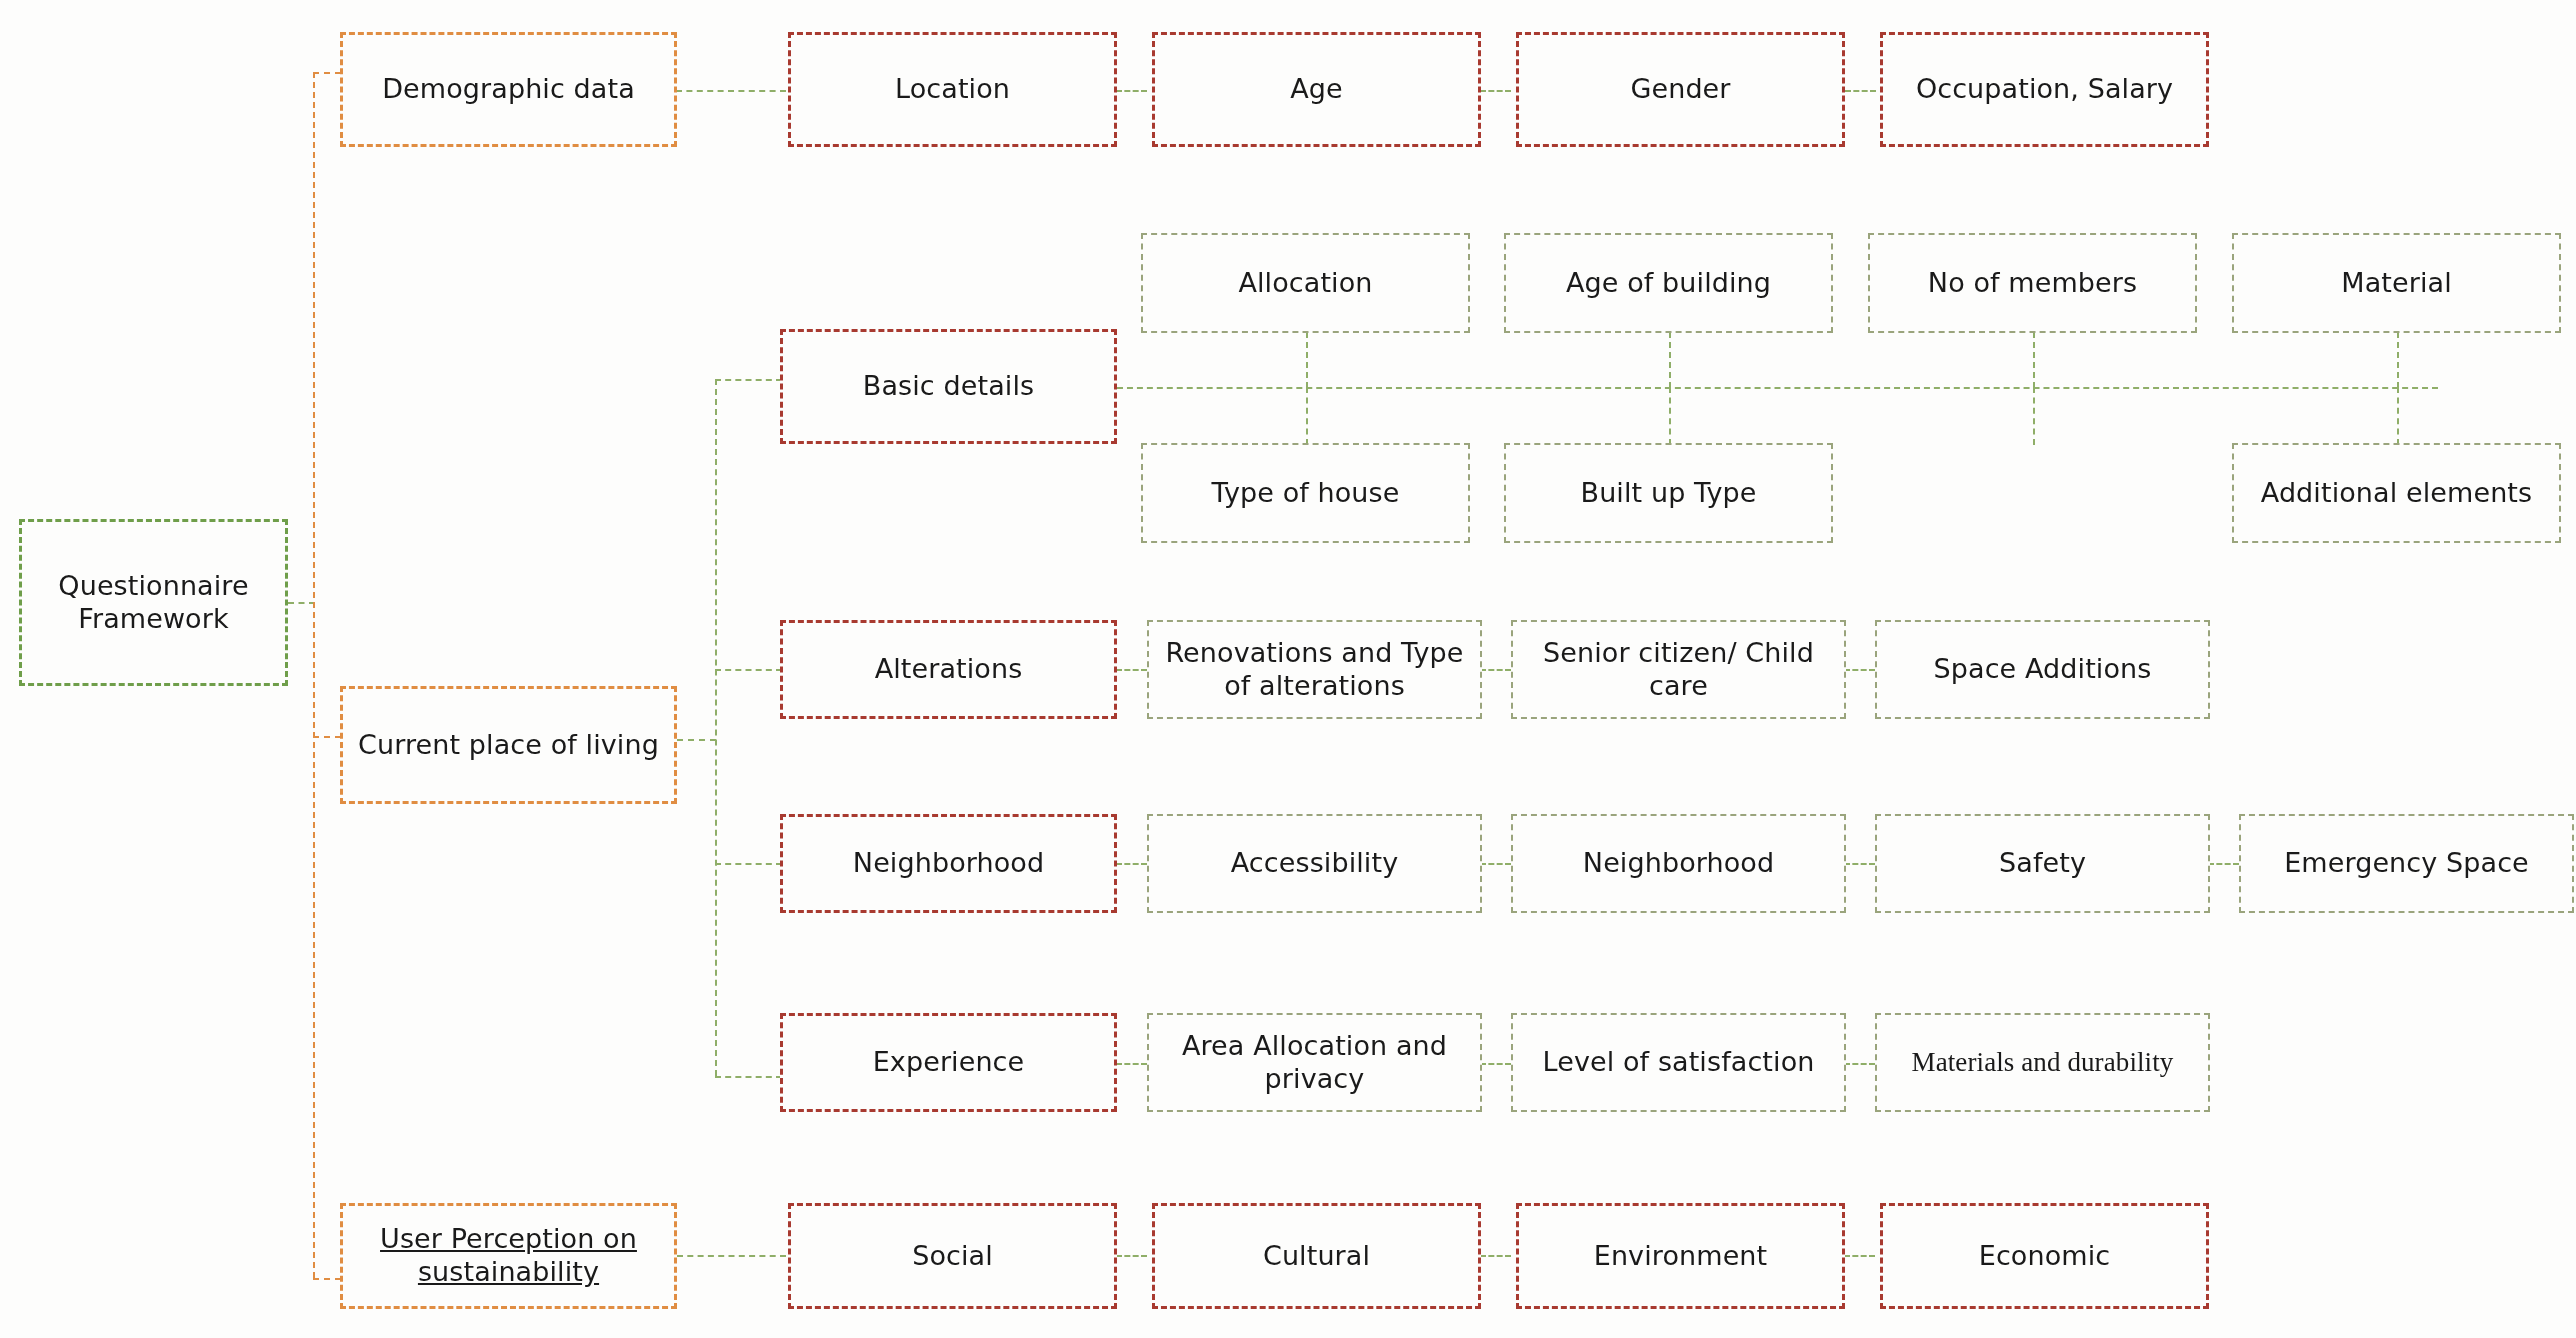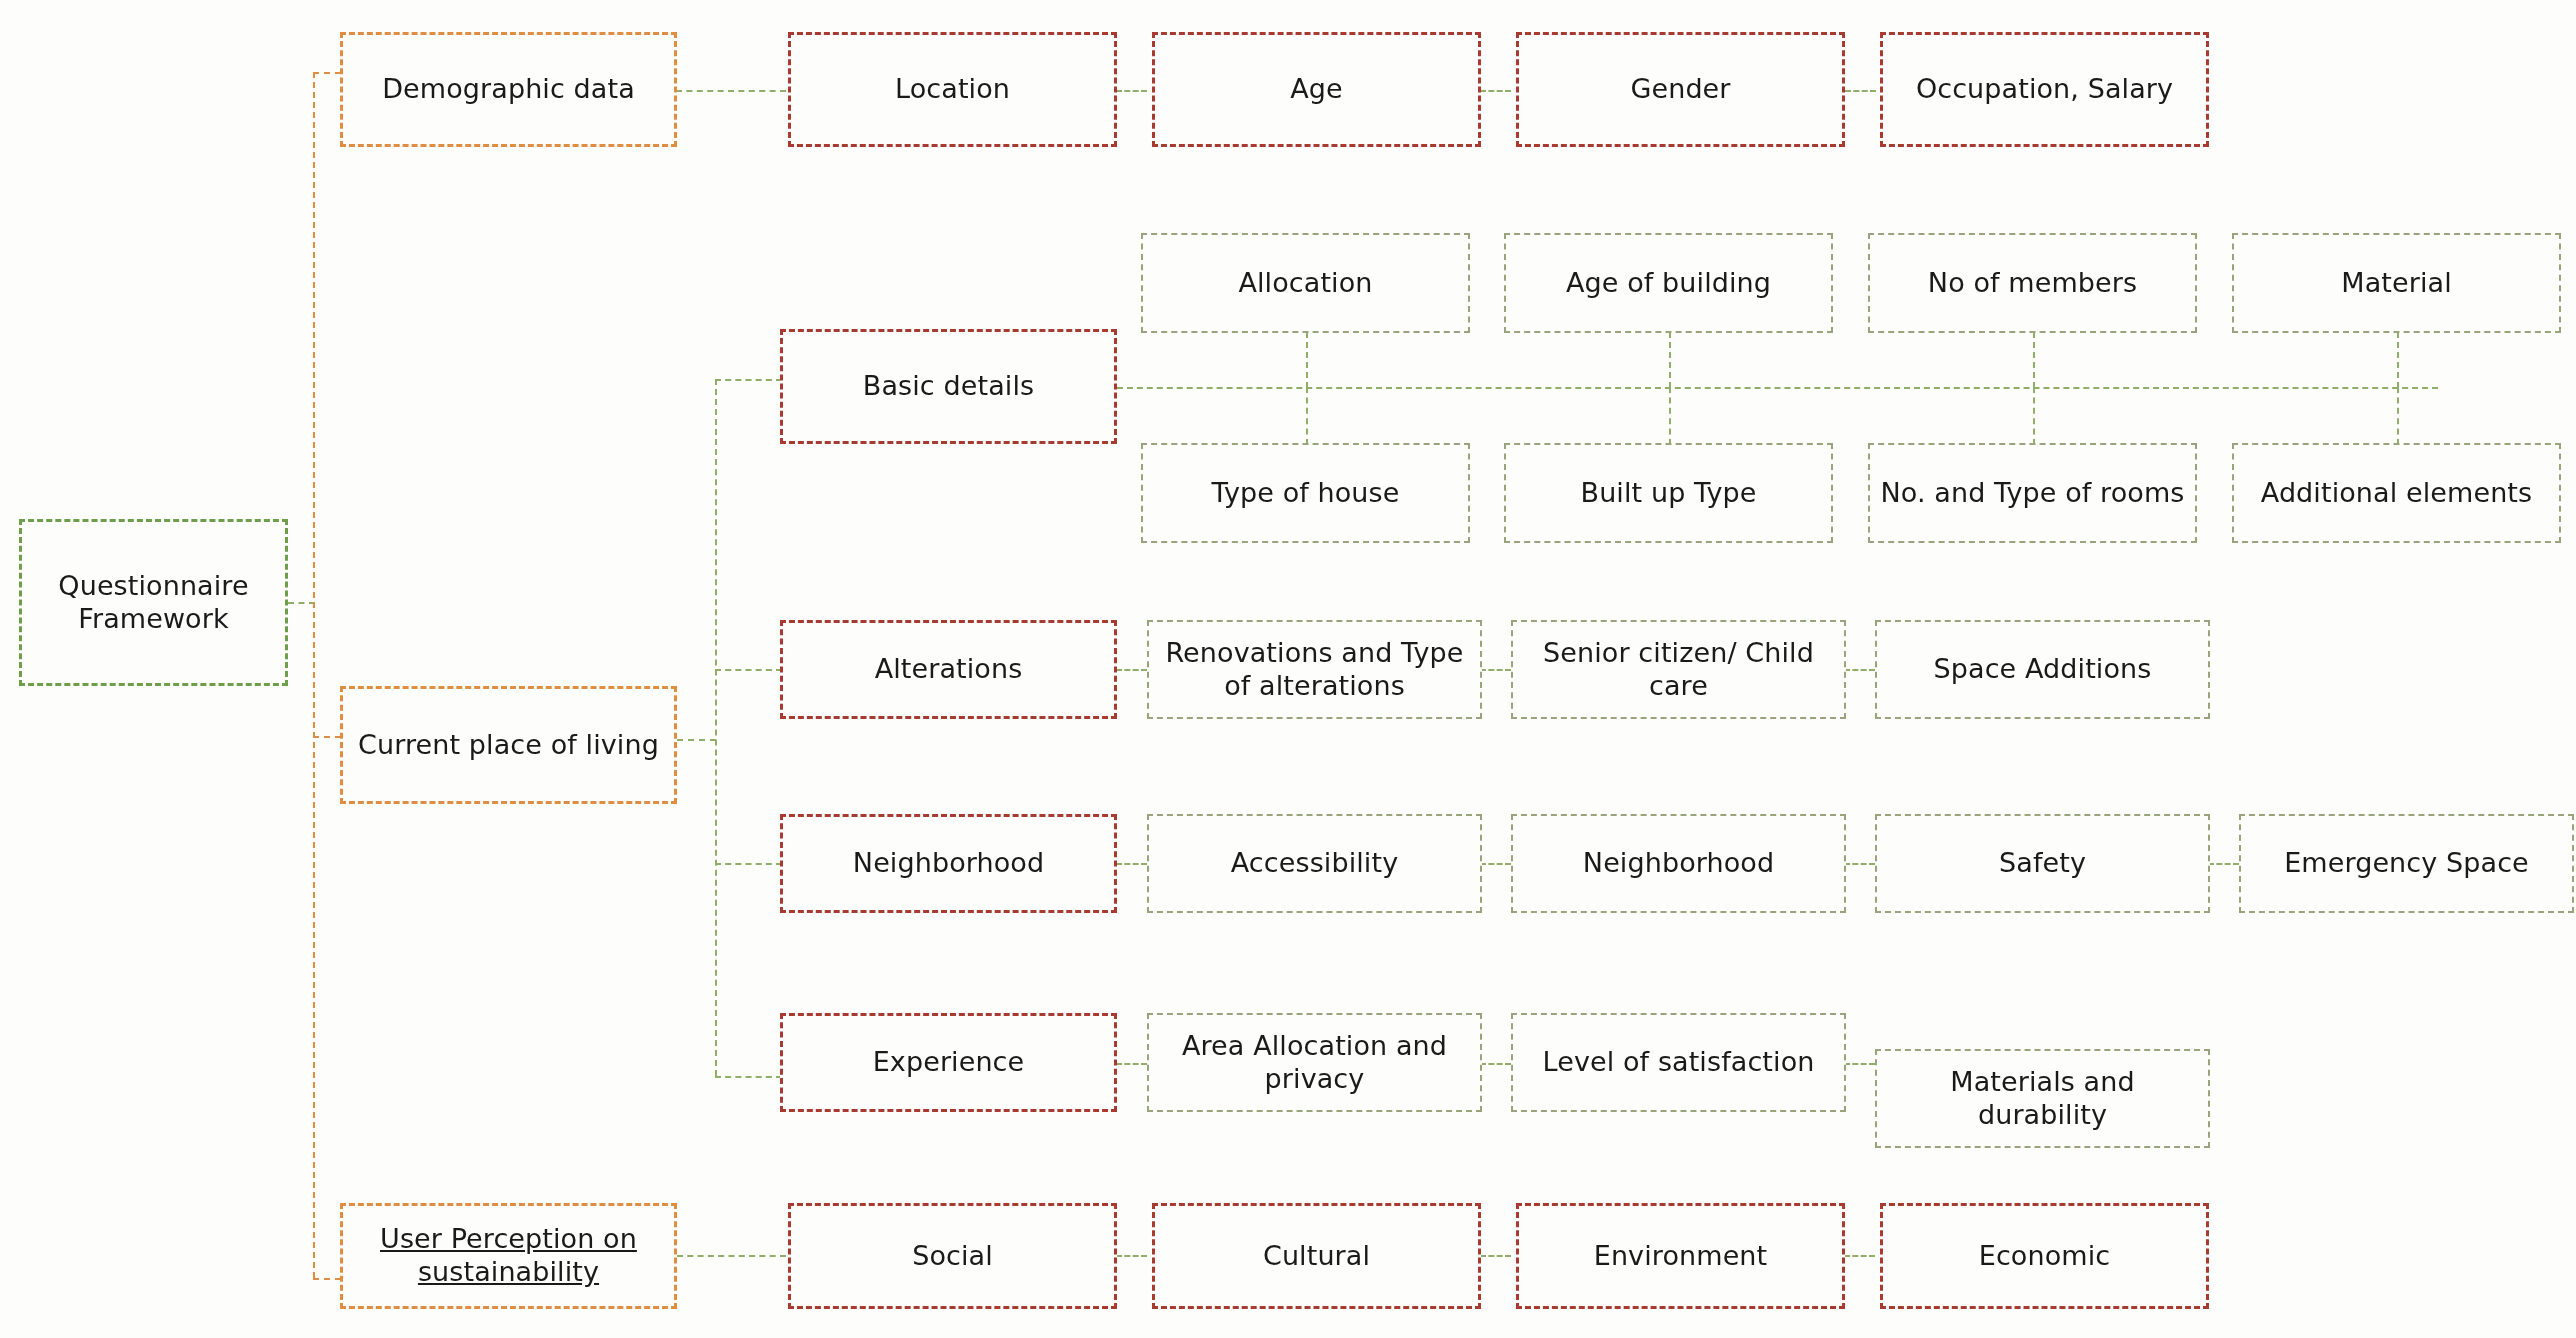--- a/index.html
+++ b/index.html
@@ -167,23 +167,20 @@
   <div class="node lvl-leaf-green" style="left:2232px; top:233px; width:329px; height:100px;">
     <span>Material</span>
   </div>
 
   <div class="node lvl-leaf-green" style="left:1141px; top:443px; width:329px; height:100px;">
     <span>Type of house</span>
   </div>
   <div class="node lvl-leaf-green" style="left:1504px; top:443px; width:329px; height:100px;">
     <span>Built up Type</span>
   </div>
-  <div class="node lvl-leaf-green" style="left:1868px; top:443px; width:329px; height:100px;">
-    <span>No. and Type of rooms</span>
-  </div>
   <div class="node lvl-leaf-green" style="left:2232px; top:443px; width:329px; height:100px;">
     <span>Additional elements</span>
   </div>
 
   <div class="node lvl-leaf-red" style="left:780px; top:620px; width:337px; height:99px;">
     <span>Alterations</span>
   </div>
   <div class="node lvl-leaf-green" style="left:1147px; top:620px; width:335px; height:99px;">
     <span>Renovations and Type of alterations</span>
   </div>
@@ -212,21 +209,21 @@
 
   <div class="node lvl-leaf-red" style="left:780px; top:1013px; width:337px; height:99px;">
     <span>Experience</span>
   </div>
   <div class="node lvl-leaf-green" style="left:1147px; top:1013px; width:335px; height:99px;">
     <span>Area Allocation and privacy</span>
   </div>
   <div class="node lvl-leaf-green" style="left:1511px; top:1013px; width:335px; height:99px;">
     <span>Level of satisfaction</span>
   </div>
-  <div class="node lvl-leaf-green" style="left:1875px; top:1049px; width:335px; height:99px;">
+  <div class="node lvl-leaf-green" style="left:1875px; top:1013px; width:335px; height:99px;font-family:Liberation Serif, serif;">
     <span>Materials and durability</span>
   </div>
 
   <div class="node lvl-branch" style="left:340px; top:1203px; width:337px; height:106px;text-decoration:underline;">
     <span>User Perception on sustainability</span>
   </div>
   <div class="node lvl-leaf-red" style="left:788px; top:1203px; width:329px; height:106px;">
     <span>Social</span>
   </div>
   <div class="node lvl-leaf-red" style="left:1152px; top:1203px; width:329px; height:106px;">

